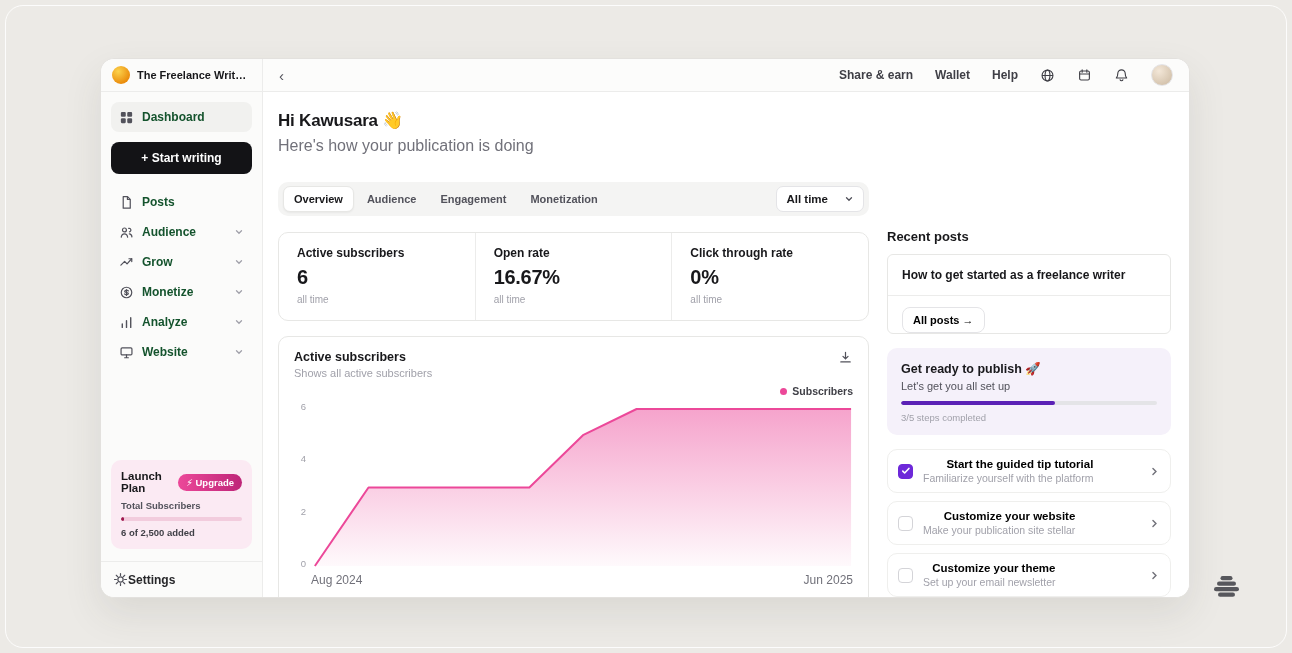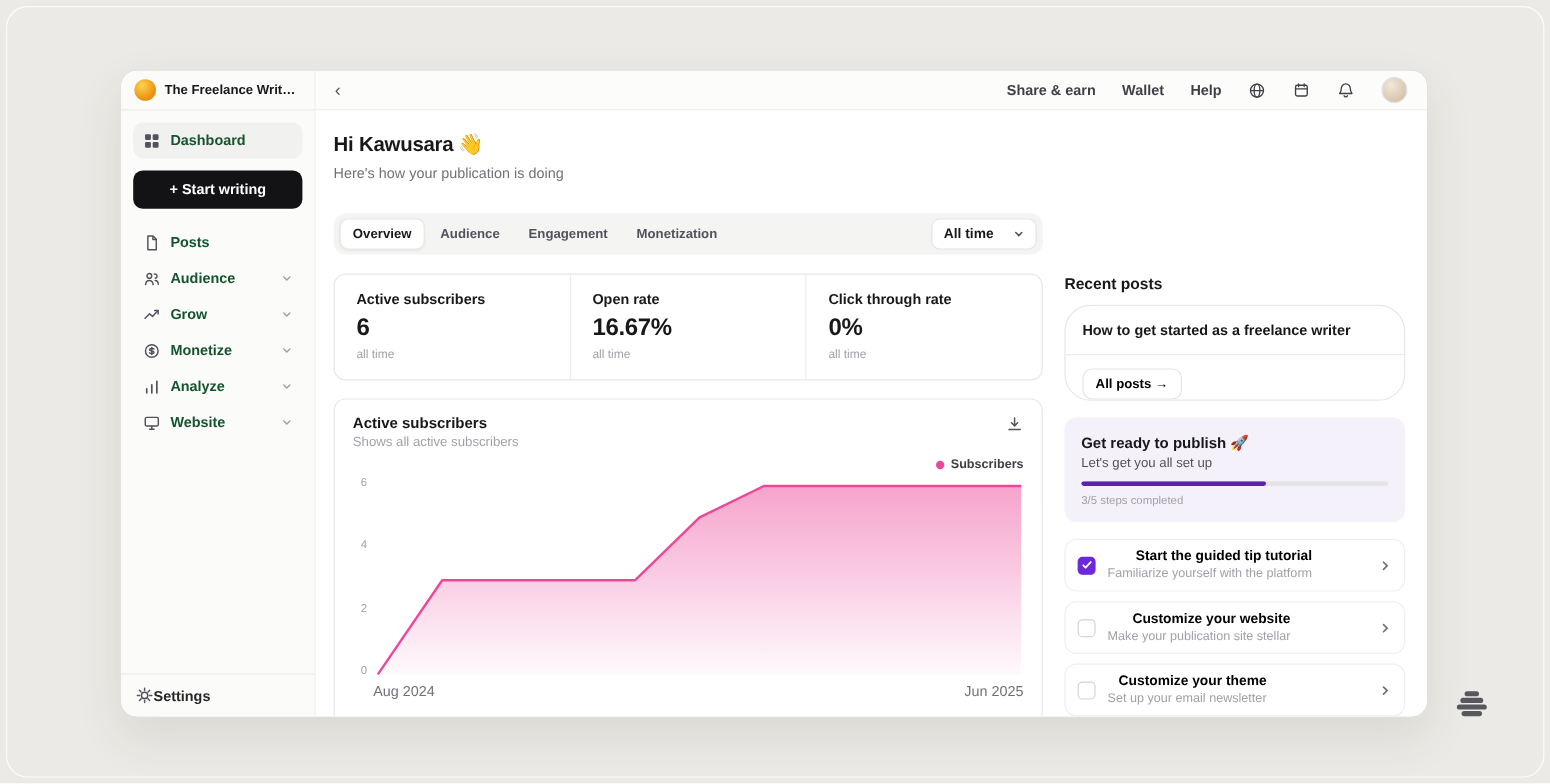--- a/index.html
+++ b/index.html
@@ -37,21 +37,21 @@
   .back-btn{background:none;border:none;font-size:15px;line-height:1;color:#52525b;cursor:pointer;font-family:inherit;padding:0}
   .top-right{margin-left:auto;display:flex;align-items:center;gap:22px}
   .top-link{font-size:12px;font-weight:600;color:#3f3f46;background:none;border:none;cursor:pointer;font-family:inherit}
   .top-iconbtn{display:flex;color:#3f3f46;background:none;border:none;cursor:pointer;padding:0}
   .avatar{width:22px;height:22px;border-radius:50%;background:radial-gradient(circle at 35% 30%,#f3e7d8,#cbb89f);border:1px solid #e4e4e7;cursor:pointer}
   .content{flex:1;display:flex;gap:18px;padding:0 18px 0 15px;overflow:hidden;background:#fff}
   .col-left{width:591px;min-width:591px;display:flex;flex-direction:column}
   .col-right{flex:1;min-width:0;display:flex;flex-direction:column;padding-top:137px}
 
   .greeting{margin-top:18px;font-size:17px;font-weight:800;letter-spacing:-.2px}
-  .greet-sub{margin-top:6px;font-size:12px;color:#71717a}
+  .greet-sub{margin-top:6px;font-size:16px;color:#71717a}
 
   .tabstrip{margin-top:27px;background:#f4f4f3;border-radius:10px;height:34px;min-height:34px;display:flex;align-items:center;padding:0 5px;gap:2px}
   .tab{font-size:11px;font-weight:600;color:#52525b;padding:6px 10px;border:1px solid transparent;border-radius:7px;background:none;cursor:pointer;font-family:inherit;white-space:nowrap}
   .tab.active{background:#fff;color:#18181b;border-color:#e7e7e5;box-shadow:0 1px 2px rgba(0,0,0,.05);font-weight:700}
   .range{margin-left:auto;height:26px;background:#fff;border:1px solid #e4e4e7;border-radius:7px;display:flex;align-items:center;gap:16px;padding:0 9px;font-size:11.5px;font-weight:600;color:#18181b;cursor:pointer;font-family:inherit}
 
   .stats{margin-top:16px;border:1px solid #e7e7e5;border-radius:10px;display:flex;background:#fff}
   .stat{flex:1;padding:13px 18px 15px}
   .stat + .stat{border-left:1px solid #ececeb}
   .stat-label{font-size:12px;font-weight:600;color:#18181b}
@@ -67,21 +67,21 @@
   .legend-dot{width:7px;height:7px;border-radius:50%;background:#ec4899}
   .legend-label{font-size:10.5px;color:#3f3f46;font-weight:600}
   .plot-wrap{display:flex;margin-top:4px;height:168px}
   .y-axis{width:17px;min-width:17px;display:flex;flex-direction:column;justify-content:space-between;align-items:flex-end;padding:0 5px 0 0;font-size:9.5px;color:#a1a1aa}
   .plot{flex:1;height:100%}
   .plot svg{width:100%;height:100%;display:block}
   .x-axis{display:flex;justify-content:space-between;padding-left:17px;font-size:12px;color:#71717a;margin-top:4px}
 
   
   .recent-heading{font-size:13px;font-weight:700}
-  .recent-card{margin-top:10px;border:1px solid #e7e7e5;border-radius:22px;background:#fff;overflow:hidden}
+  .recent-card{margin-top:10px;border:1px solid #e7e7e5;border-radius:6px;background:#fff;overflow:hidden}
   .recent-post{padding:13px 14px;font-size:12px;font-weight:700;border-bottom:1px solid #ececeb;cursor:pointer}
   .all-posts{margin:11px 14px 13px;display:inline-flex;align-items:center;border:1px solid #e4e4e7;border-radius:8px;padding:6px 10px;font-size:11px;font-weight:700;background:#fff;cursor:pointer;font-family:inherit;align-self:flex-start}
   .onboard{margin-top:14px;background:#f5f1fa;border-radius:10px;padding:13px 14px 12px}
   .onboard-title{font-size:12.5px;font-weight:700}
   .onboard-sub{font-size:11px;color:#52525b;margin-top:4px}
   .progress{margin-top:9px;height:4px;border-radius:2px;background:#e4e4e7;position:relative;overflow:hidden}
   .progress-fill{position:absolute;left:0;top:0;bottom:0;background:#5b21b6;border-radius:2px}
   .progress-caption{margin-top:7px;font-size:9.5px;color:#a1a1aa}
   .steps{margin-top:14px;display:flex;flex-direction:column;gap:8px}
   .step{display:flex;align-items:center;gap:10px;border:1px solid #efefed;border-radius:10px;padding:8px 10px;background:#fff;cursor:pointer;text-align:right;font-family:inherit;width:100%}
@@ -206,20 +206,31 @@
           <span>Website</span>
           <span class="chev">
               <svg width="10" height="10" viewBox="0 0 10 10" fill="none" stroke="currentColor" stroke-width="1.3" stroke-linecap="round">
                 <path d="M2.5 3.8 5 6.3l2.5-2.5"></path>
               </svg>
             </span>
         </button>
 
         <div class="spacer"></div>
 
+        <div class="plan-card">
+          <div class="plan-top">
+            <span class="plan-name">Launch Plan</span>
+            <button class="upgrade-pill">⚡ Upgrade</button>
+          </div>
+          <span class="meter-label">Total Subscribers</span>
+          <div class="meter">
+            <div class="meter-fill" style="width: 0.24%;"></div>
+          </div>
+          <span class="meter-caption">6 of 2,500 added</span>
+        </div>
       </div>
 
       <button class="settings-row">
         <span class="icon">
           <svg width="15" height="15" viewBox="0 0 16 16" fill="none" stroke="currentColor" stroke-width="1.3" stroke-linecap="round">
               <circle cx="8" cy="8" r="2.8"></circle>
               <path d="M8 1.6v2M8 12.4v2M1.6 8h2M12.4 8h2M3.5 3.5l1.4 1.4M11.1 11.1l1.4 1.4M12.5 3.5l-1.4 1.4M4.9 11.1l-1.4 1.4"></path>
             </svg>
         </span>
         <span>Settings</span>

